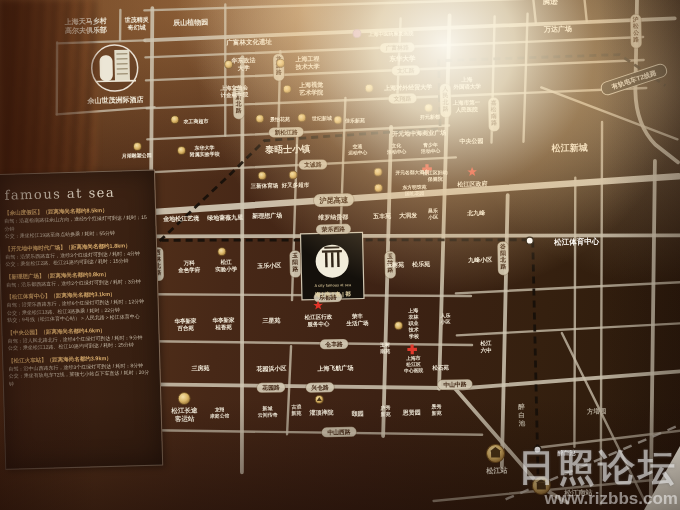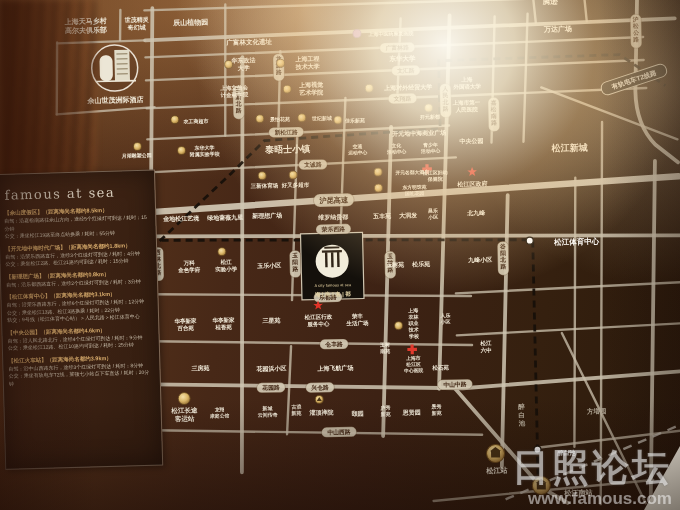--- a/index.html
+++ b/index.html
@@ -40,21 +40,21 @@
     background:linear-gradient(100deg,#4a2c1a,#3c2213 55%,#331d10);
     border:1px solid rgba(230,220,200,.35);
     box-shadow:inset 0 0 25px rgba(0,0,0,.4), 2px 2px 6px rgba(0,0,0,.35);
     overflow:hidden;color:#c6bba8;}
   .panel-h{font-family:"DejaVu Serif",serif;font-size:13px;color:#d8cdbc;
     letter-spacing:1.5px;padding:13px 8px 7px 6px;border-bottom:0;}
   .psec{padding:0 7px 0 5px;margin-bottom:5px;}
   .psec .pt{font-size:5.5px;font-weight:bold;color:#d9ad6d;margin-bottom:1px;}
   .psec .pl{font-size:5px;line-height:1.5;color:#c6bba8;}
   
-  .wm{position:absolute;right:8px;bottom:1px;text-align:right;pointer-events:none;}
+  .wm{position:absolute;right:2px;bottom:1px;text-align:right;pointer-events:none;}
   .wm1{font-size:37px;font-weight:bold;color:rgba(255,255,255,.55);letter-spacing:3px;
     text-shadow:0 0 3px rgba(90,90,90,.45);}
   .wm2{font-size:17px;font-weight:bold;color:rgba(255,255,255,.5);margin-top:-4px;}
 </style>
 </head>
 <body>
 
 <div id="stage">
 
   <svg id="mapsvg" width="680" height="510" viewBox="0 0 680 510">
@@ -396,16 +396,16 @@
         </div>
       </div>
   </div>
 
   <div class="glare"></div>
   <div class="vig"></div>
   <div class="wall"></div>
 
   <div class="wm">
     <div class="wm1">日照论坛</div>
-    <div class="wm2">www.famous.com</div>
+    <div class="wm2">www.rizbbs.com</div>
   </div>
 
 </div>
 
 </body></html>

